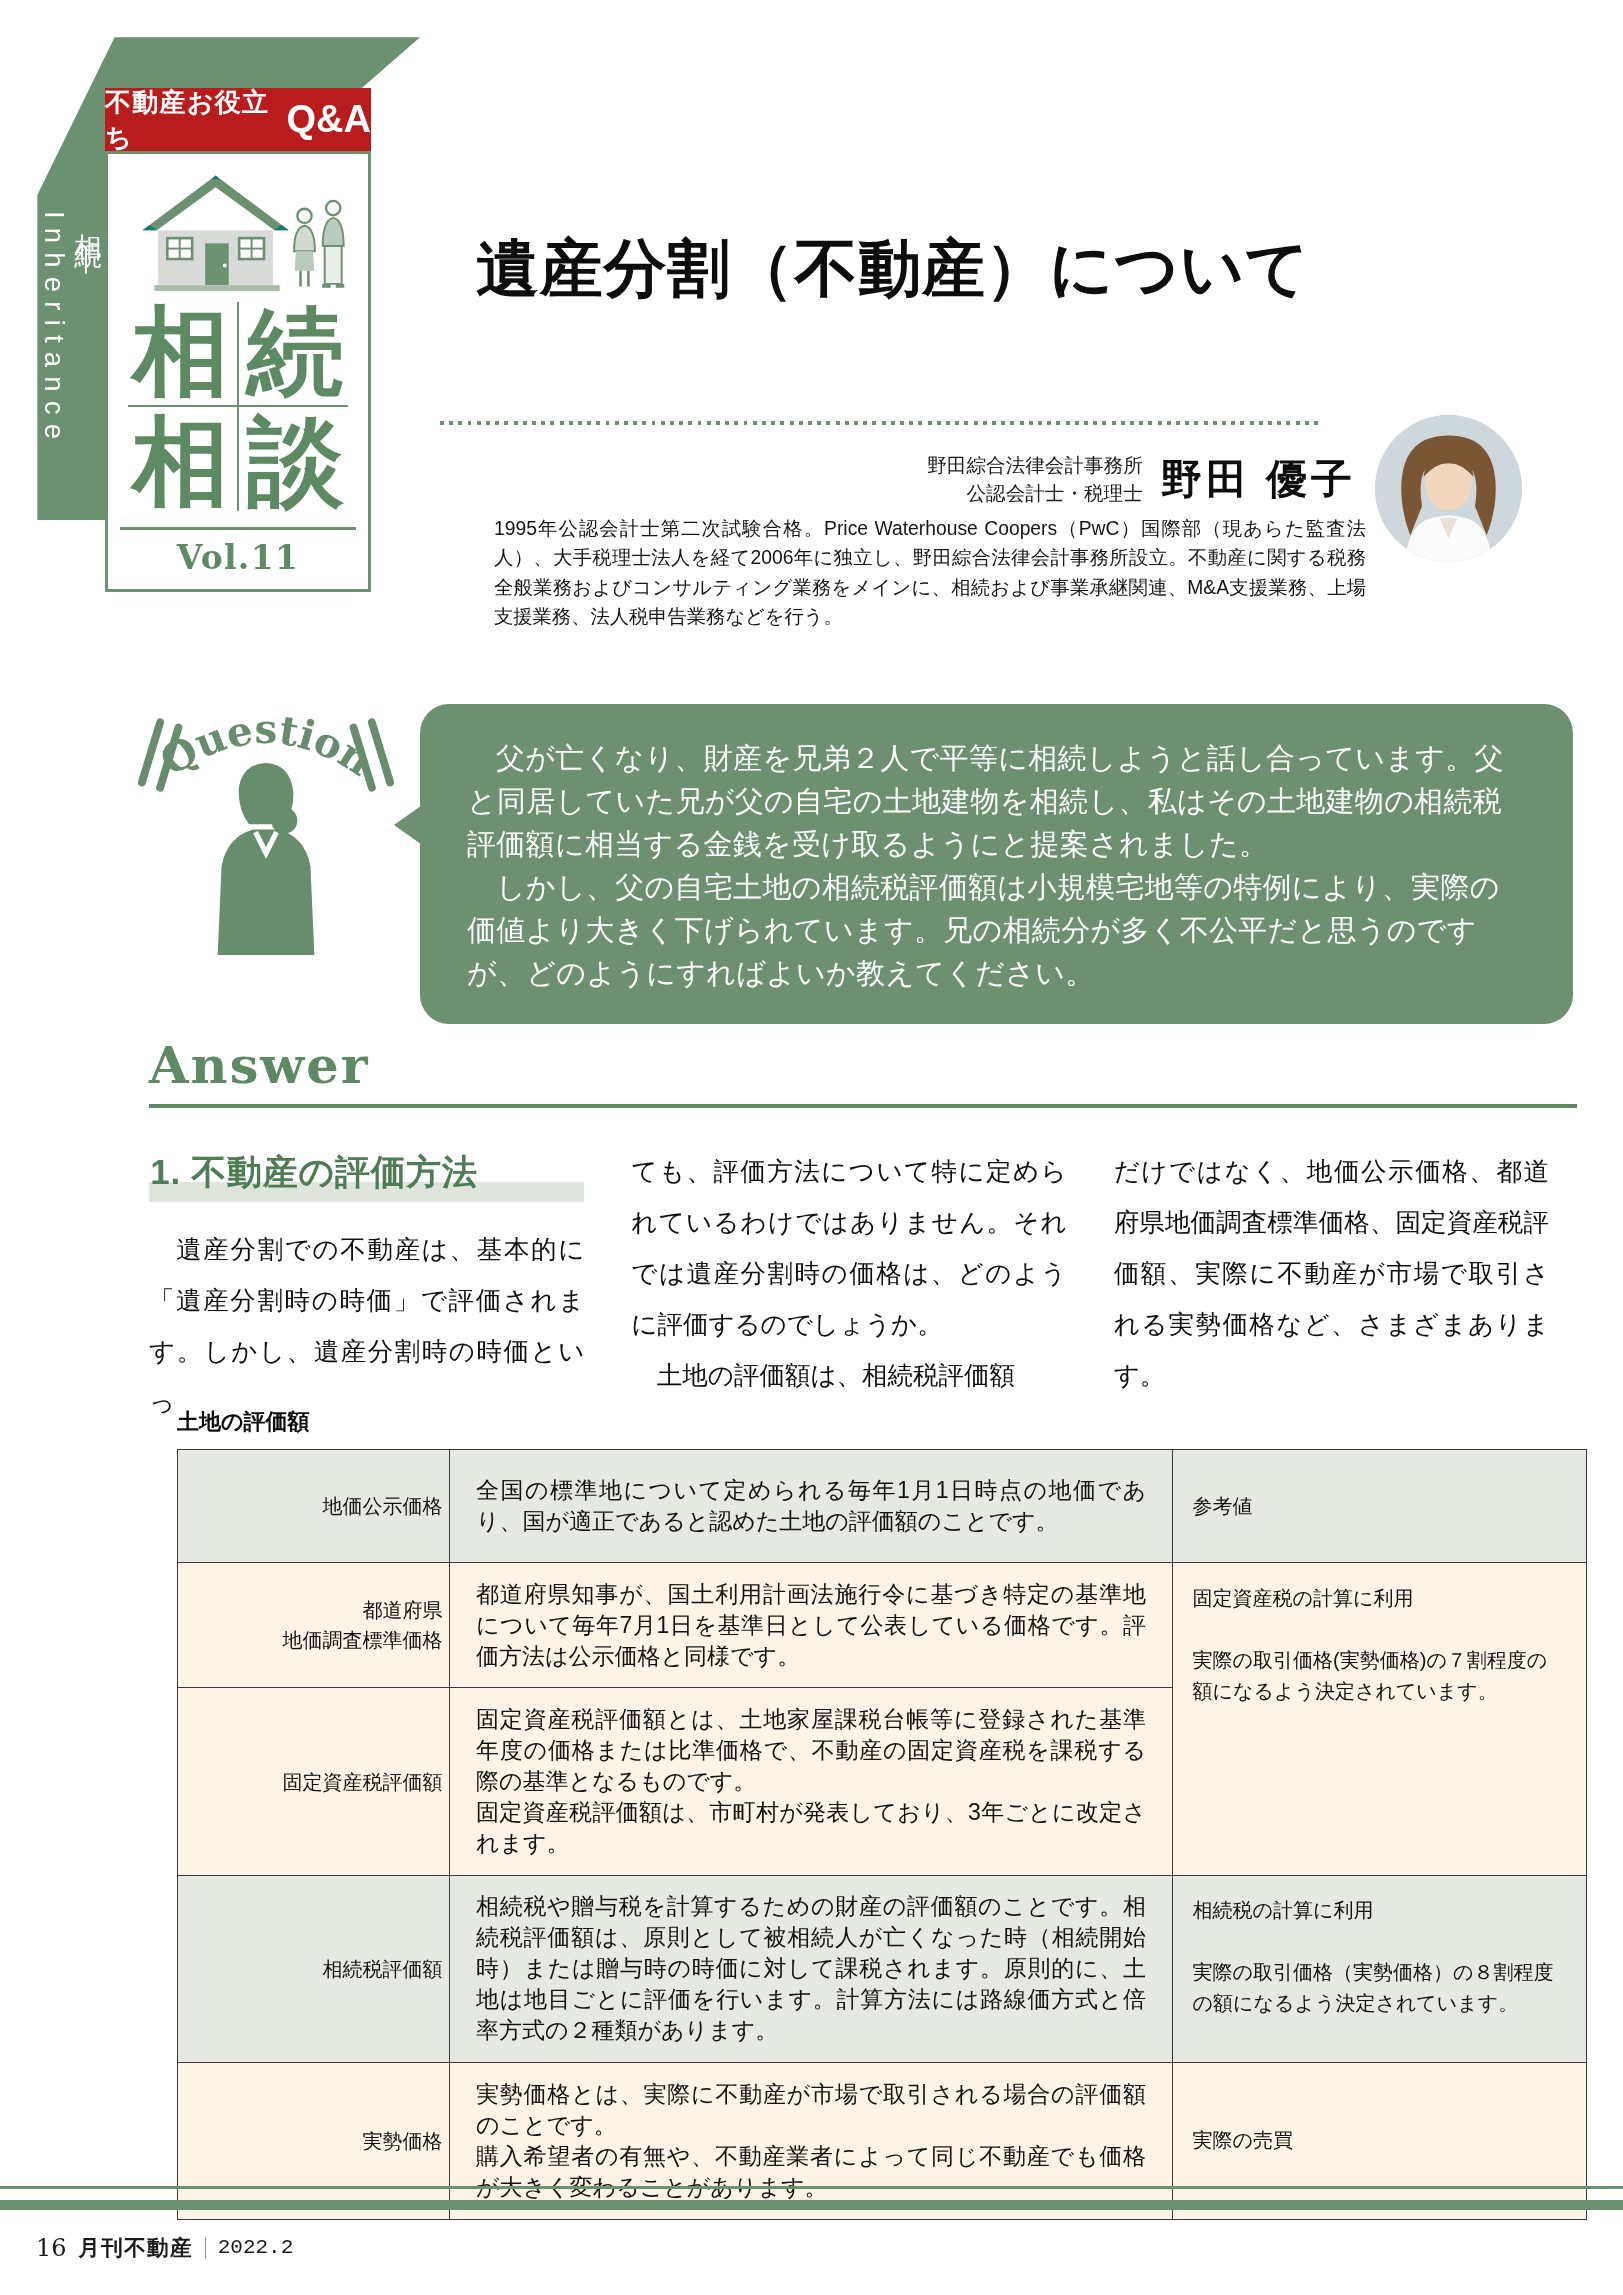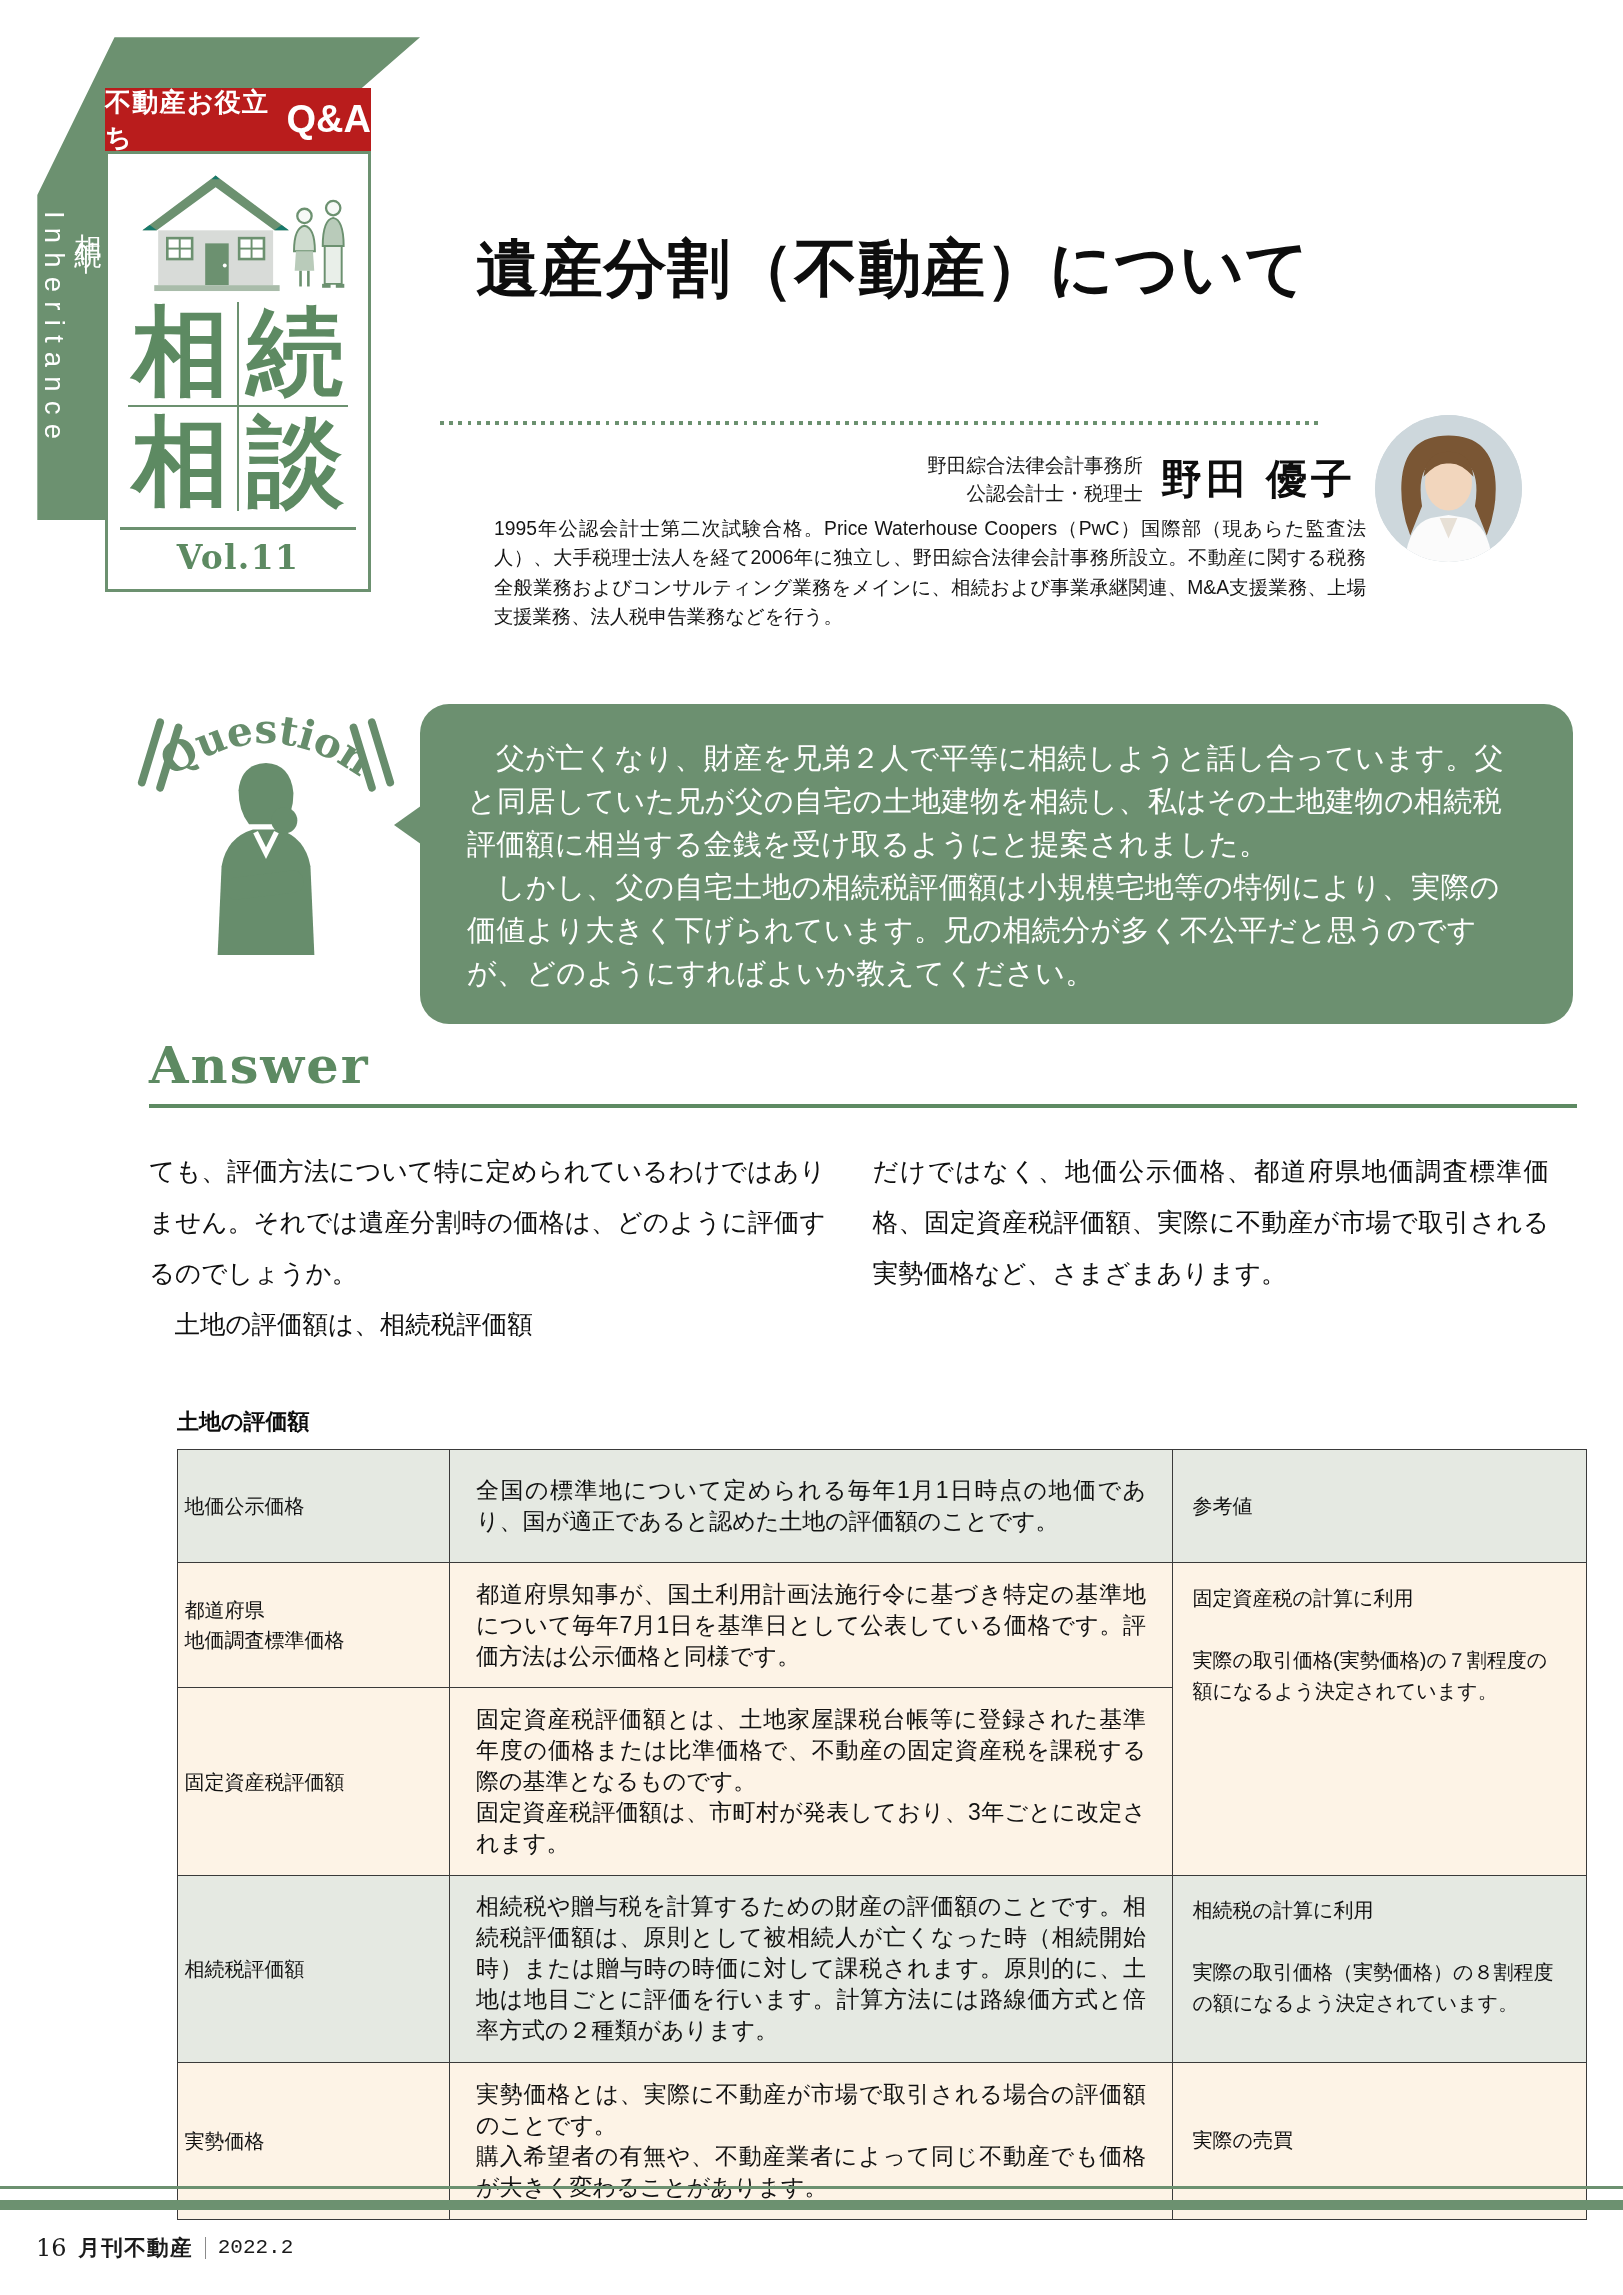--- a/index.html
+++ b/index.html
@@ -88,21 +88,21 @@
     background:linear-gradient(to bottom, transparent 64%, #dfe5dc 64%);
     padding:0 2.6px 5.2px 1.3px; margin-bottom:22px; letter-spacing:0.7px;
   }
   
   .table-wrap { position:absolute; left:177px; top:1407px; width:1408px; }
   .table-caption { font-size:22px; font-weight:700; margin-bottom:12px; color:#0d0d0d; }
   table { border-collapse:collapse; width:100%; table-layout:fixed; }
   td { border:1.3px solid #3a3a3a; }
   .t-gray { background:#e5e9e2; }
   .t-cream { background:#fdf3e6; }
-  .t-label { text-align:left; vertical-align:middle; font-size:20px; line-height:30px; white-space:pre-line; padding:6.5px;margin-top:14px; }
+  .t-label { text-align:right; vertical-align:middle; font-size:20px; line-height:30px; white-space:pre-line; padding:6.5px;margin-top:14px; }
   .t-desc { padding:15.7px 26px; font-size:23px; line-height:31px; vertical-align:middle; white-space:pre-line; text-align:justify; }
   .t-note { padding:17px 19.6px; font-size:20px; line-height:31px; vertical-align:middle; white-space:pre-line; }
   .v-top { vertical-align:top; padding-top:19.6px; }
   
   .bar-thin  { position:absolute; left:0; top:2186px; width:1623px; height:3.3px;  background:#6c9170; }
   .bar-thick { position:absolute; left:0; top:2200px; width:1623px; height:9.8px; background:#6c9170; }
   .footer { position:absolute; left:36px; top:2233px; display:flex; align-items:center; gap:11.8px; color:#1a1a1a; }
   .f-num   { font-family:"DejaVu Serif", serif; font-size:24px; }
   .f-mag   { font-size:21.6px; font-weight:700; letter-spacing:1.3px; }
   .f-div   { width:1.3px; height:22px; background:#8a8a8a; }
@@ -213,20 +213,24 @@
     <p>しかし、父の自宅土地の相続税評価額は小規模宅地等の特例により、実際の価値より大きく下げられています。兄の相続分が多く不公平だと思うのですが、どのようにすればよいか教えてください。</p>
   </div>
 
   <div class="answer-head">
     <div class="answer-word">Answer</div>
     <div class="answer-rule"></div>
   </div>
 
   <div class="columns">
     <div class="col">
+      <span class="col-heading">1. 不動産の評価方法</span>
+      <p>　遺産分割での不動産は、基本的に「遺産分割時の時価」で評価されます。しかし、遺産分割時の時価といっ</p>
+    </div>
+    <div class="col">
       <p>ても、評価方法について特に定められているわけではありません。それでは遺産分割時の価格は、どのように評価するのでしょうか。
 　土地の評価額は、相続税評価額</p>
     </div>
     <div class="col">
       <p>だけではなく、地価公示価格、都道府県地価調査標準価格、固定資産税評価額、実際に不動産が市場で取引される実勢価格など、さまざまあります。</p>
     </div>
   </div>
 
   <div class="table-wrap">
     <div class="table-caption">土地の評価額</div>

